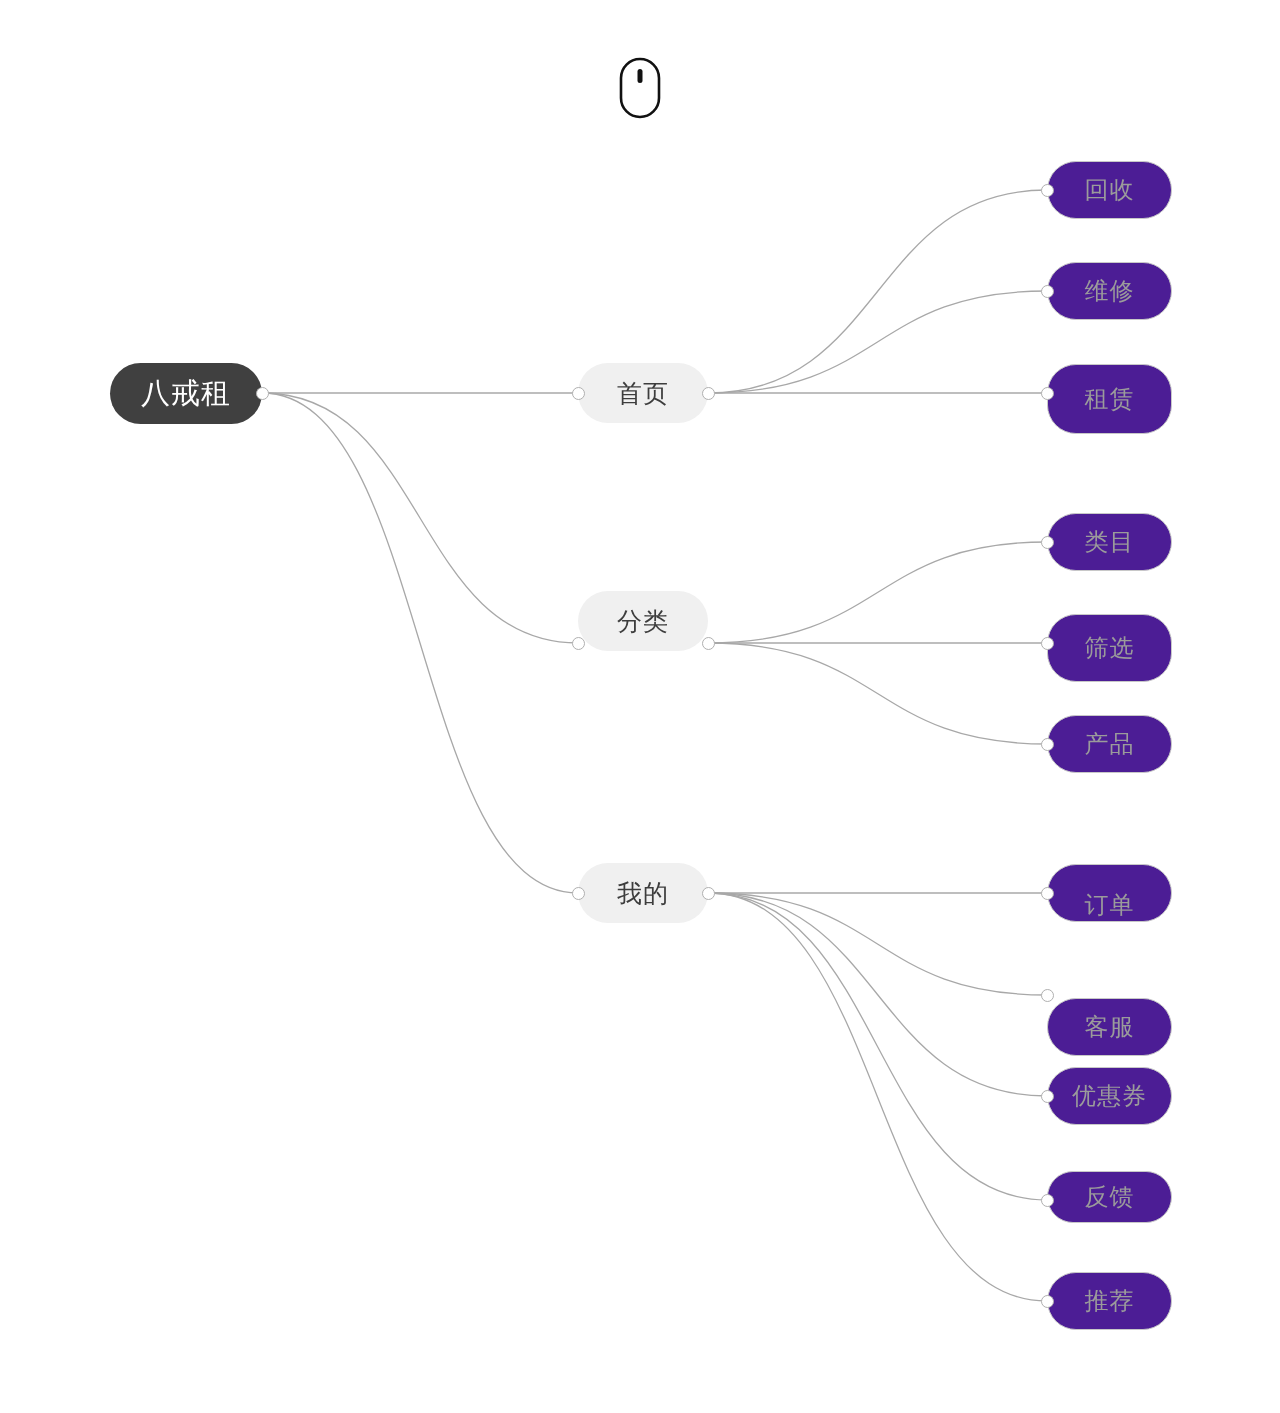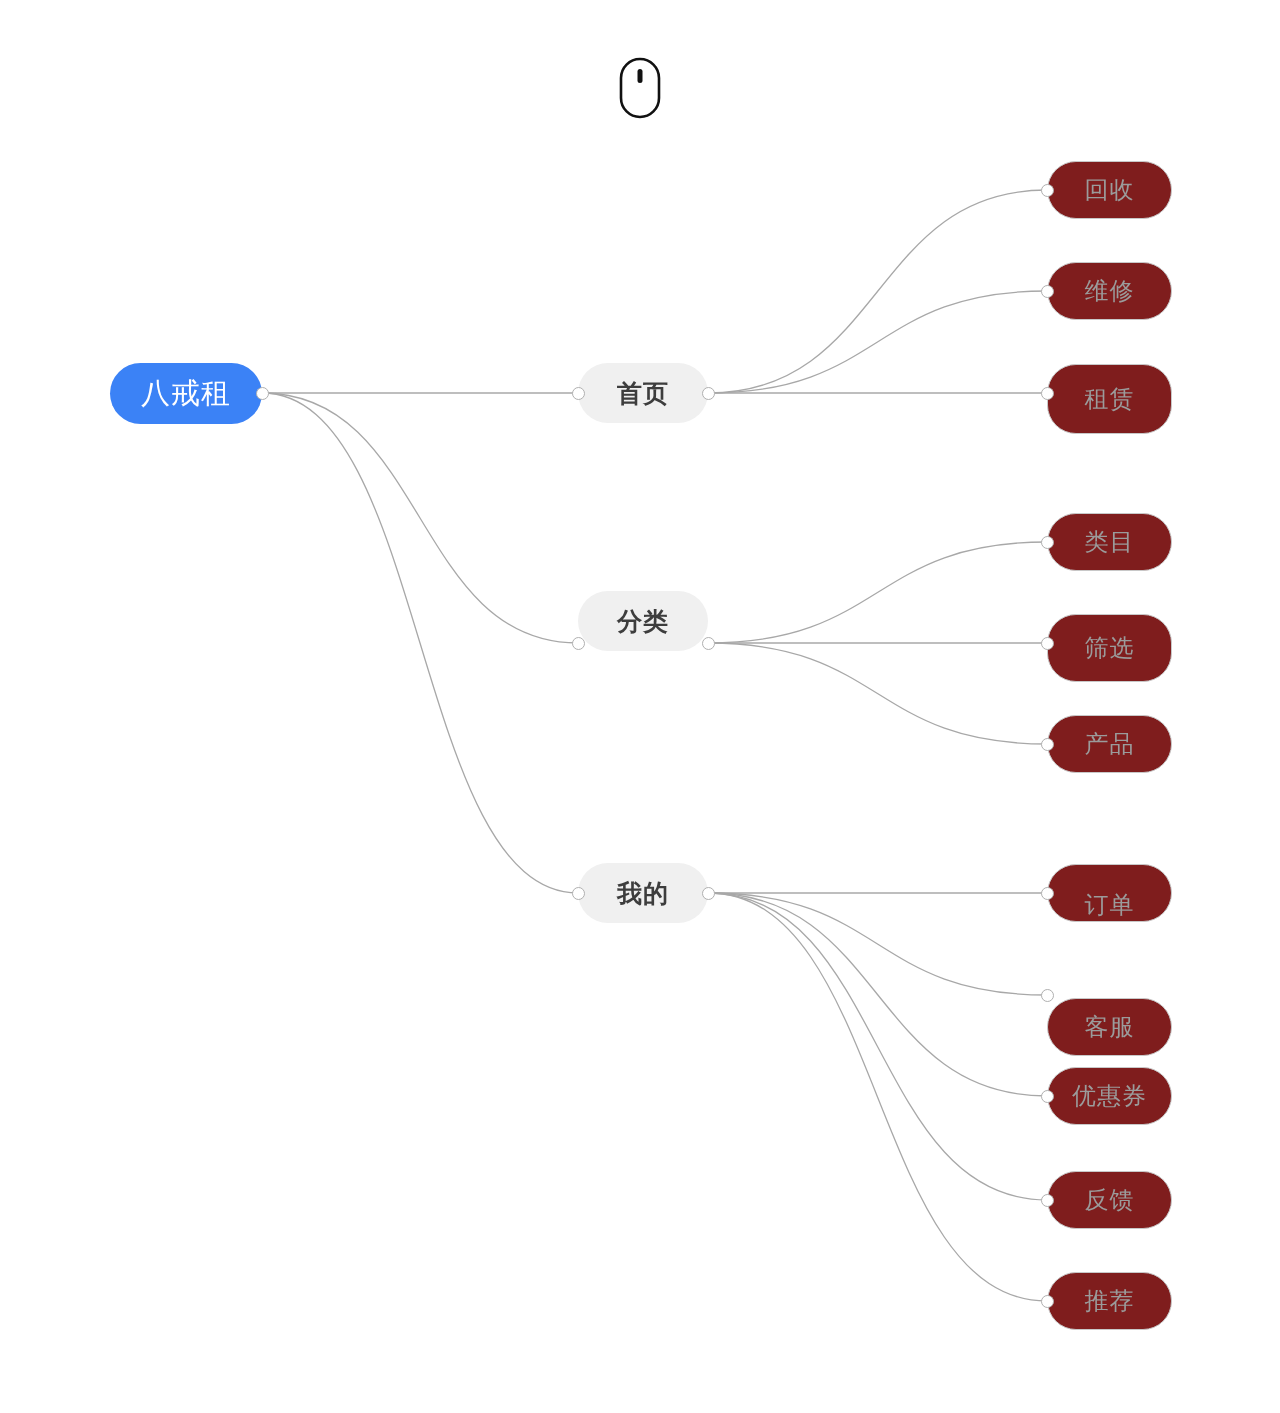--- a/index.html
+++ b/index.html
@@ -12,35 +12,35 @@
   #edges{position:absolute;left:0;top:0;width:1280px;height:1413px;pointer-events:none;}
 
   .node{
     position:absolute;
     display:flex;align-items:center;justify-content:center;
     box-sizing:border-box;
     white-space:nowrap;
     letter-spacing:1px;
   }
   .node.root{
-    background:#3b82f6;
+    background:#404040;
     color:#ffffff;
     border-radius:32px;
     font-size:29px;
     font-weight:400;
   }
   .node.branch{
     background:#f0f0f0;
     color:#3d3d3d;
     border-radius:30px;
     font-size:25px;
-    font-weight:700;
+    font-weight:400;
   }
   .node.leaf{
-    background:#7f1d1d;
+    background:#4c1d95;
     color:#9b9b9b;
     border:1px solid #c8c8c8;
     border-radius:29px;
     font-size:24px;
     font-weight:400;
   }
 
   .port{
     position:absolute;
     width:13px;height:13px;
@@ -116,21 +116,21 @@
       </div>
       <div class="node leaf" style="left: 1047px; top: 864px; width: 125px; height: 58px; align-items: flex-end;">
         <span>订单</span>
       </div>
       <div class="node leaf" style="left: 1047px; top: 998px; width: 125px; height: 58px;">
         <span>客服</span>
       </div>
       <div class="node leaf" style="left: 1047px; top: 1067px; width: 125px; height: 58px;">
         <span>优惠券</span>
       </div>
-      <div class="node leaf" style="left: 1047px; top: 1171px; width: 125px; height: 58px;">
+      <div class="node leaf" style="left: 1047px; top: 1171px; width: 125px; height: 52px;">
         <span>反馈</span>
       </div>
       <div class="node leaf" style="left: 1047px; top: 1272px; width: 125px; height: 58px;">
         <span>推荐</span>
       </div>
     </div>
   <div id="ports">
       <div class="port" style="left: 255.5px; top: 386.5px;"></div>
       <div class="port" style="left: 571.5px; top: 386.5px;"></div>
       <div class="port" style="left: 701.5px; top: 386.5px;"></div>

